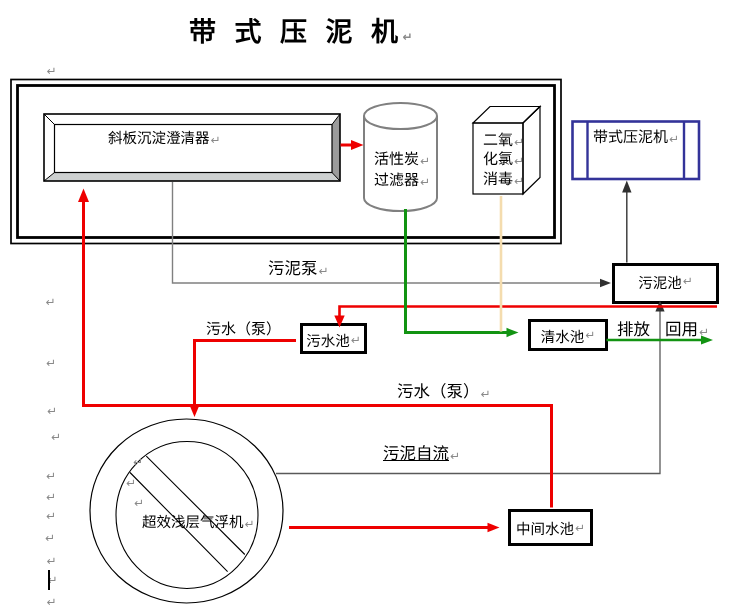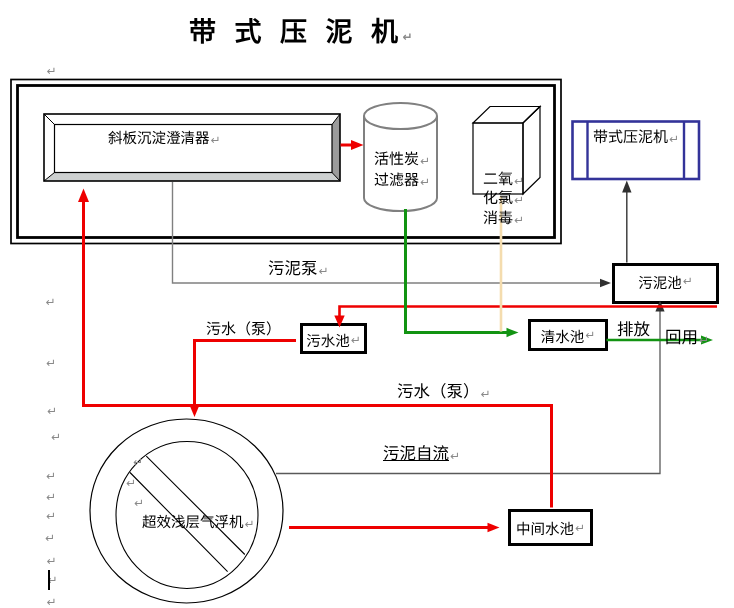--- a/index.html
+++ b/index.html
@@ -136,41 +136,41 @@
 
   <div id="title"><span>带式压泥机</span><span class="pm">↵</span></div>
 
   <div class="lbl boxlbl" style="left:108px;top:131px;"><span>斜板沉淀澄清器</span><span class="pm inline">↵</span></div>
 
   <div class="lbl" style="left:374px;top:133px;font-size:15px;line-height:21px;margin-top:16px;">
     <div><span>活性炭</span><span class="pm inline">↵</span></div>
     <div><span>过滤器</span><span class="pm inline">↵</span></div>
   </div>
 
-  <div class="lbl" style="left:483px;top:130.5px;font-size:15px;line-height:19.7px;margin-top:39px;">
+  <div class="lbl" style="left:483px;top:130.5px;font-size:15px;line-height:19.7px;">
     <div><span>二氧</span><span class="pm inline">↵</span></div>
     <div><span>化氯</span><span class="pm inline">↵</span></div>
     <div><span>消毒</span><span class="pm inline">↵</span></div>
   </div>
 
   <div id="belt-press-label" class="lbl"><span>带式压泥机</span><span class="pm inline">↵</span></div>
 
   <div class="lbl boxlbl" style="left:142px;top:515px;"><span>超效浅层气浮机</span><span class="pm inline">↵</span></div>
 
   <div class="lbl flt" style="left:268px;top:261px;"><span>污泥泵</span><span class="pm inline">↵</span></div>
 
   <div class="lbl flt" style="left:206px;top:321.5px;font-size:15px;"><span>污水（泵）</span></div>
 
   <div class="lbl flt" style="left:397px;top:384px;"><span>污水（泵）</span><span class="pm inline">↵</span></div>
 
   <div class="lbl flt" style="left:383px;top:446px;text-decoration:underline;"><span>污泥自流</span><span class="pm inline">↵</span></div>
 
   <div class="lbl flt" style="left:617px;top:321.5px;"><span>排放</span></div>
 
-  <div class="lbl flt" style="left:665px;top:321.5px;margin-top:8px;"><span>回用</span><span class="pm inline">↵</span></div>
+  <div class="lbl flt" style="left:665px;top:321.5px;"><span>回用</span><span class="pm inline">↵</span></div>
 
   <div id="marks-layer">
       <span class="pm abs" style="left: 51.5px; top: 72px;">↵</span>
       <span class="pm abs" style="left: 50.5px; top: 303px;">↵</span>
       <span class="pm abs" style="left: 51px; top: 363.5px;">↵</span>
       <span class="pm abs" style="left: 52px; top: 411.5px;">↵</span>
       <span class="pm abs" style="left: 56px; top: 437.5px;">↵</span>
       <span class="pm abs" style="left: 51px; top: 477px;">↵</span>
       <span class="pm abs" style="left: 51px; top: 498px;">↵</span>
       <span class="pm abs" style="left: 51px; top: 516.5px;">↵</span>

